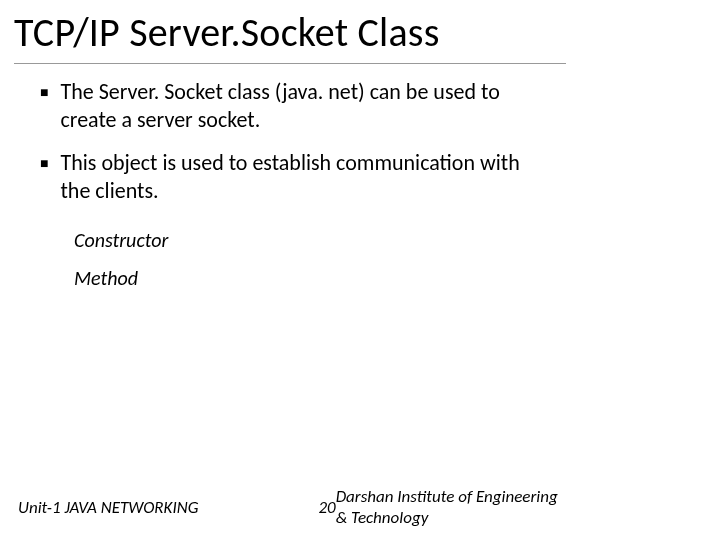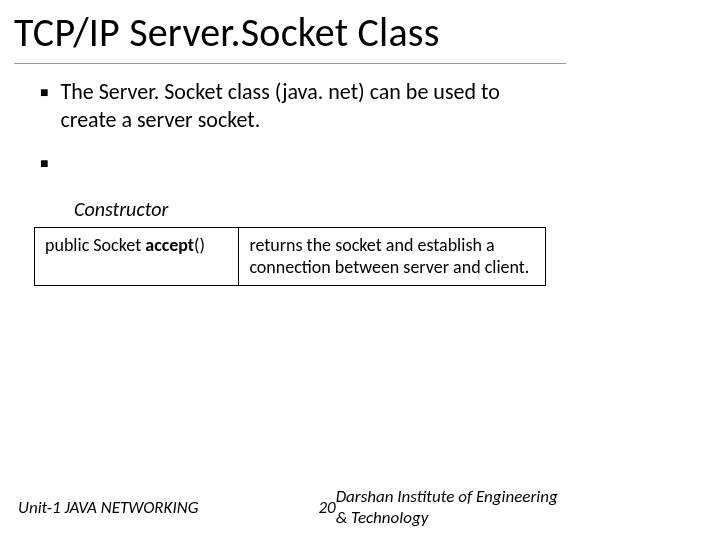--- a/index.html
+++ b/index.html
@@ -28,37 +28,27 @@
   <h1 class="title">TCP/IP Server.Socket Class</h1>
   <hr class="hr">
 
   <div class="list">
     <div class="item">
       <span class="bullet">■</span>
       <span>The Server. Socket class (java. net) can be used to create a server socket.</span>
     </div>
     <div class="item">
       <span class="bullet">■</span>
+      <span>This object is used to establish communication with the clients.</span>
     </div>
   </div>
 
   <div class="sect">Constructor</div>
 
-  <div class="table-wrap">
-    <table>
-      <tbody>
-          <tr>
-        <td class="col1">
-          <span>public Socket </span><span class="bold">accept</span><span>()</span>
-        </td>
-        <td>returns the socket and establish a connection between server and client.</td>
-      </tr>
-    </tbody>
-      </table>
-  </div>
+  <div class="sect">Method</div>
 
   <div class="footer">
     <div class="footer-left">Unit-1 JAVA NETWORKING</div>
     <div class="footer-mid">20</div>
     <div class="footer-right">Darshan Institute of Engineering &amp; Technology</div>
   </div>
 
 </div>
 
 </body></html>

